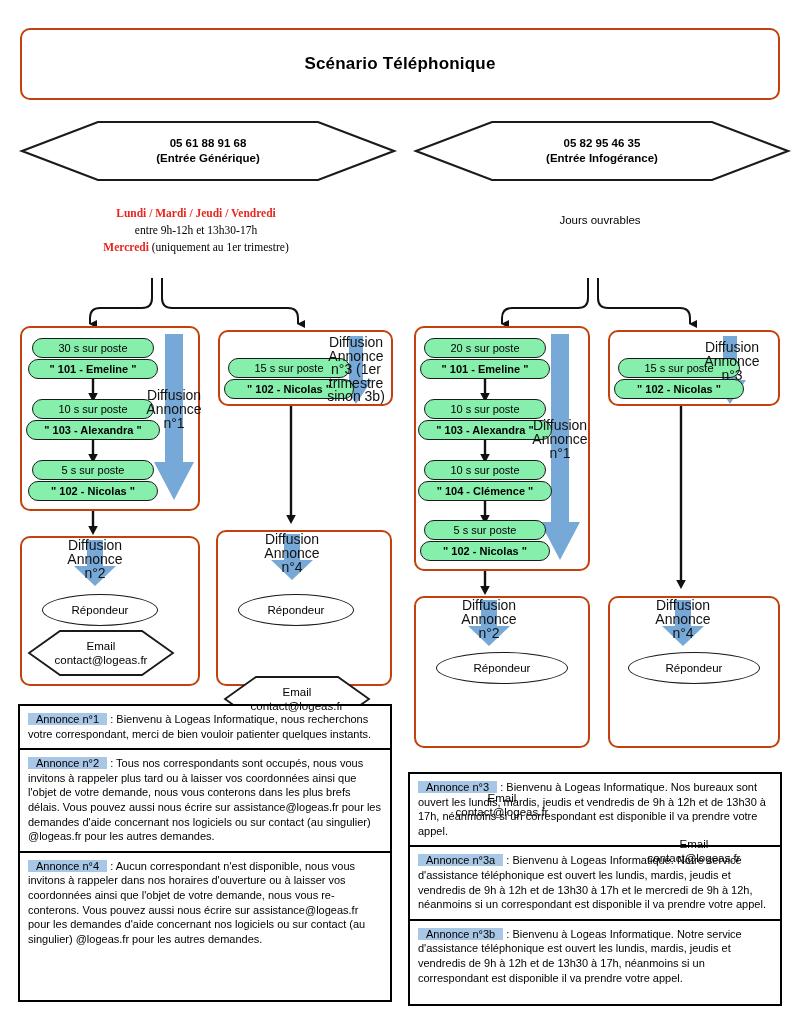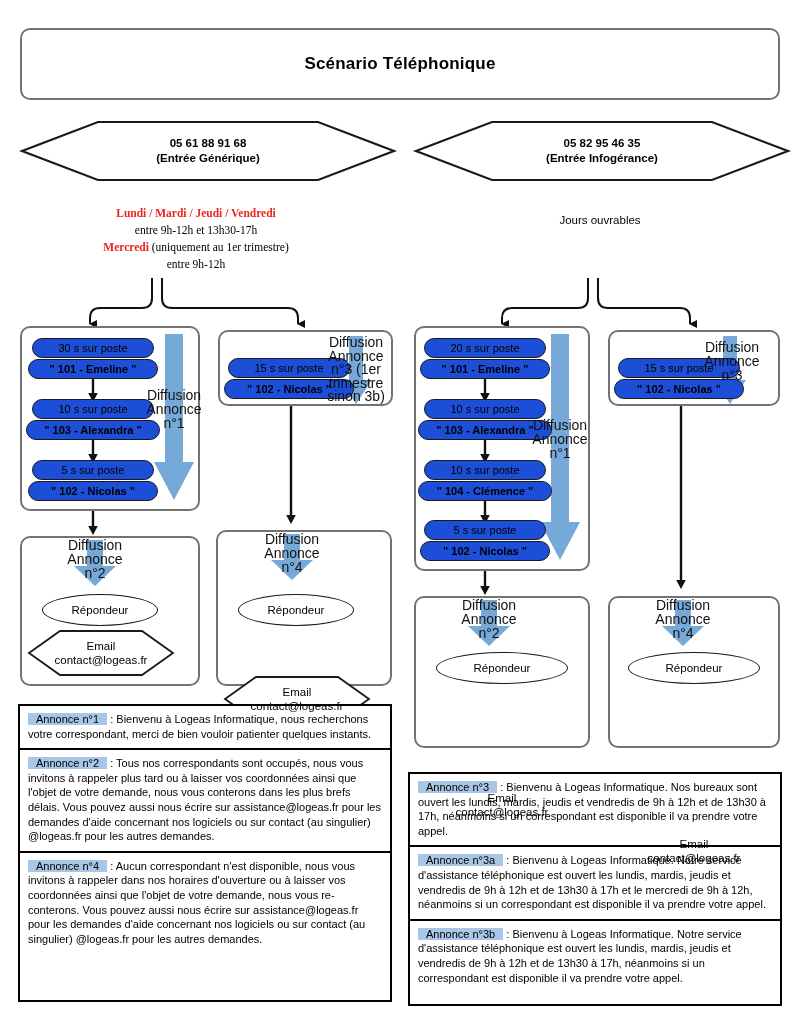--- a/index.html
+++ b/index.html
@@ -2,33 +2,33 @@
 <html><head>
 <meta charset="utf-8">
 <style>
   html,body{margin:0;padding:0;background:#fff;}
   body{width:800px;height:1015px;position:relative;
        font-family:"Liberation Sans","DejaVu Sans",sans-serif;
        color:#000;overflow:hidden;}
   .abs{position:absolute;box-sizing:border-box;}
 
   
-  .rbox{border:2px solid #737373;border-radius:10px;background:#fff;}
+  .rbox{border:2px solid #c2410c;border-radius:10px;background:#fff;}
 
   .title-box{display:flex;align-items:center;justify-content:center;}
   .title-text{font-size:17px;font-weight:bold;letter-spacing:.2px;}
 
   
   .hexa{background:#fff;display:flex;align-items:center;justify-content:center;
         text-align:center;}
   .hexa svg{position:absolute;left:0;top:0;}
   .hexa .htxt{position:relative;z-index:2;font-size:11.5px;line-height:15px;font-weight:bold;}
 
   
-  .pill{border:1.6px solid #1a1a1a;border-radius:11px;background:#1d4ed8;
+  .pill{border:1.6px solid #1a1a1a;border-radius:11px;background:#86efac;
         display:flex;align-items:center;justify-content:center;
         font-size:11px;text-align:center;white-space:nowrap;}
   .pill.b{font-weight:bold;}
 
   
   .ellipse{border:1.8px solid #1a1a1a;border-radius:50%;background:#fff;
            display:flex;align-items:center;justify-content:center;font-size:11.5px;}
 
   
   .ehex{position:relative;display:flex;align-items:center;justify-content:center;}
@@ -79,21 +79,20 @@
     <div>(Entrée Infogérance)</div>
   </div>
 </div>
 
 <div class="abs sched" style="left:6px;top:205px;width:380px;font-family:Liberation Serif, serif;">
   <div class="red">Lundi / Mardi / Jeudi / Vendredi</div>
   <div>entre 9h-12h et 13h30-17h</div>
   <div>
     <span class="red">Mercredi</span><span> (uniquement au 1er trimestre)</span>
   </div>
-  <div>entre 9h-12h</div>
 </div>
 
 <div class="abs sched" style="left:470px;top:212px;width:260px;line-height:16px;">
   <div>Jours ouvrables</div>
 </div>
 
 <svg class="abs" style="left:0;top:278px;width:800px;height:56px;">
   <defs>
     <marker id="ah" markerWidth="9" markerHeight="9" refX="4.5" refY="7.4" orient="auto" markerUnits="userSpaceOnUse">
       <polygon points="0.3,0 8.7,0 4.5,8.4" fill="#111"></polygon>

